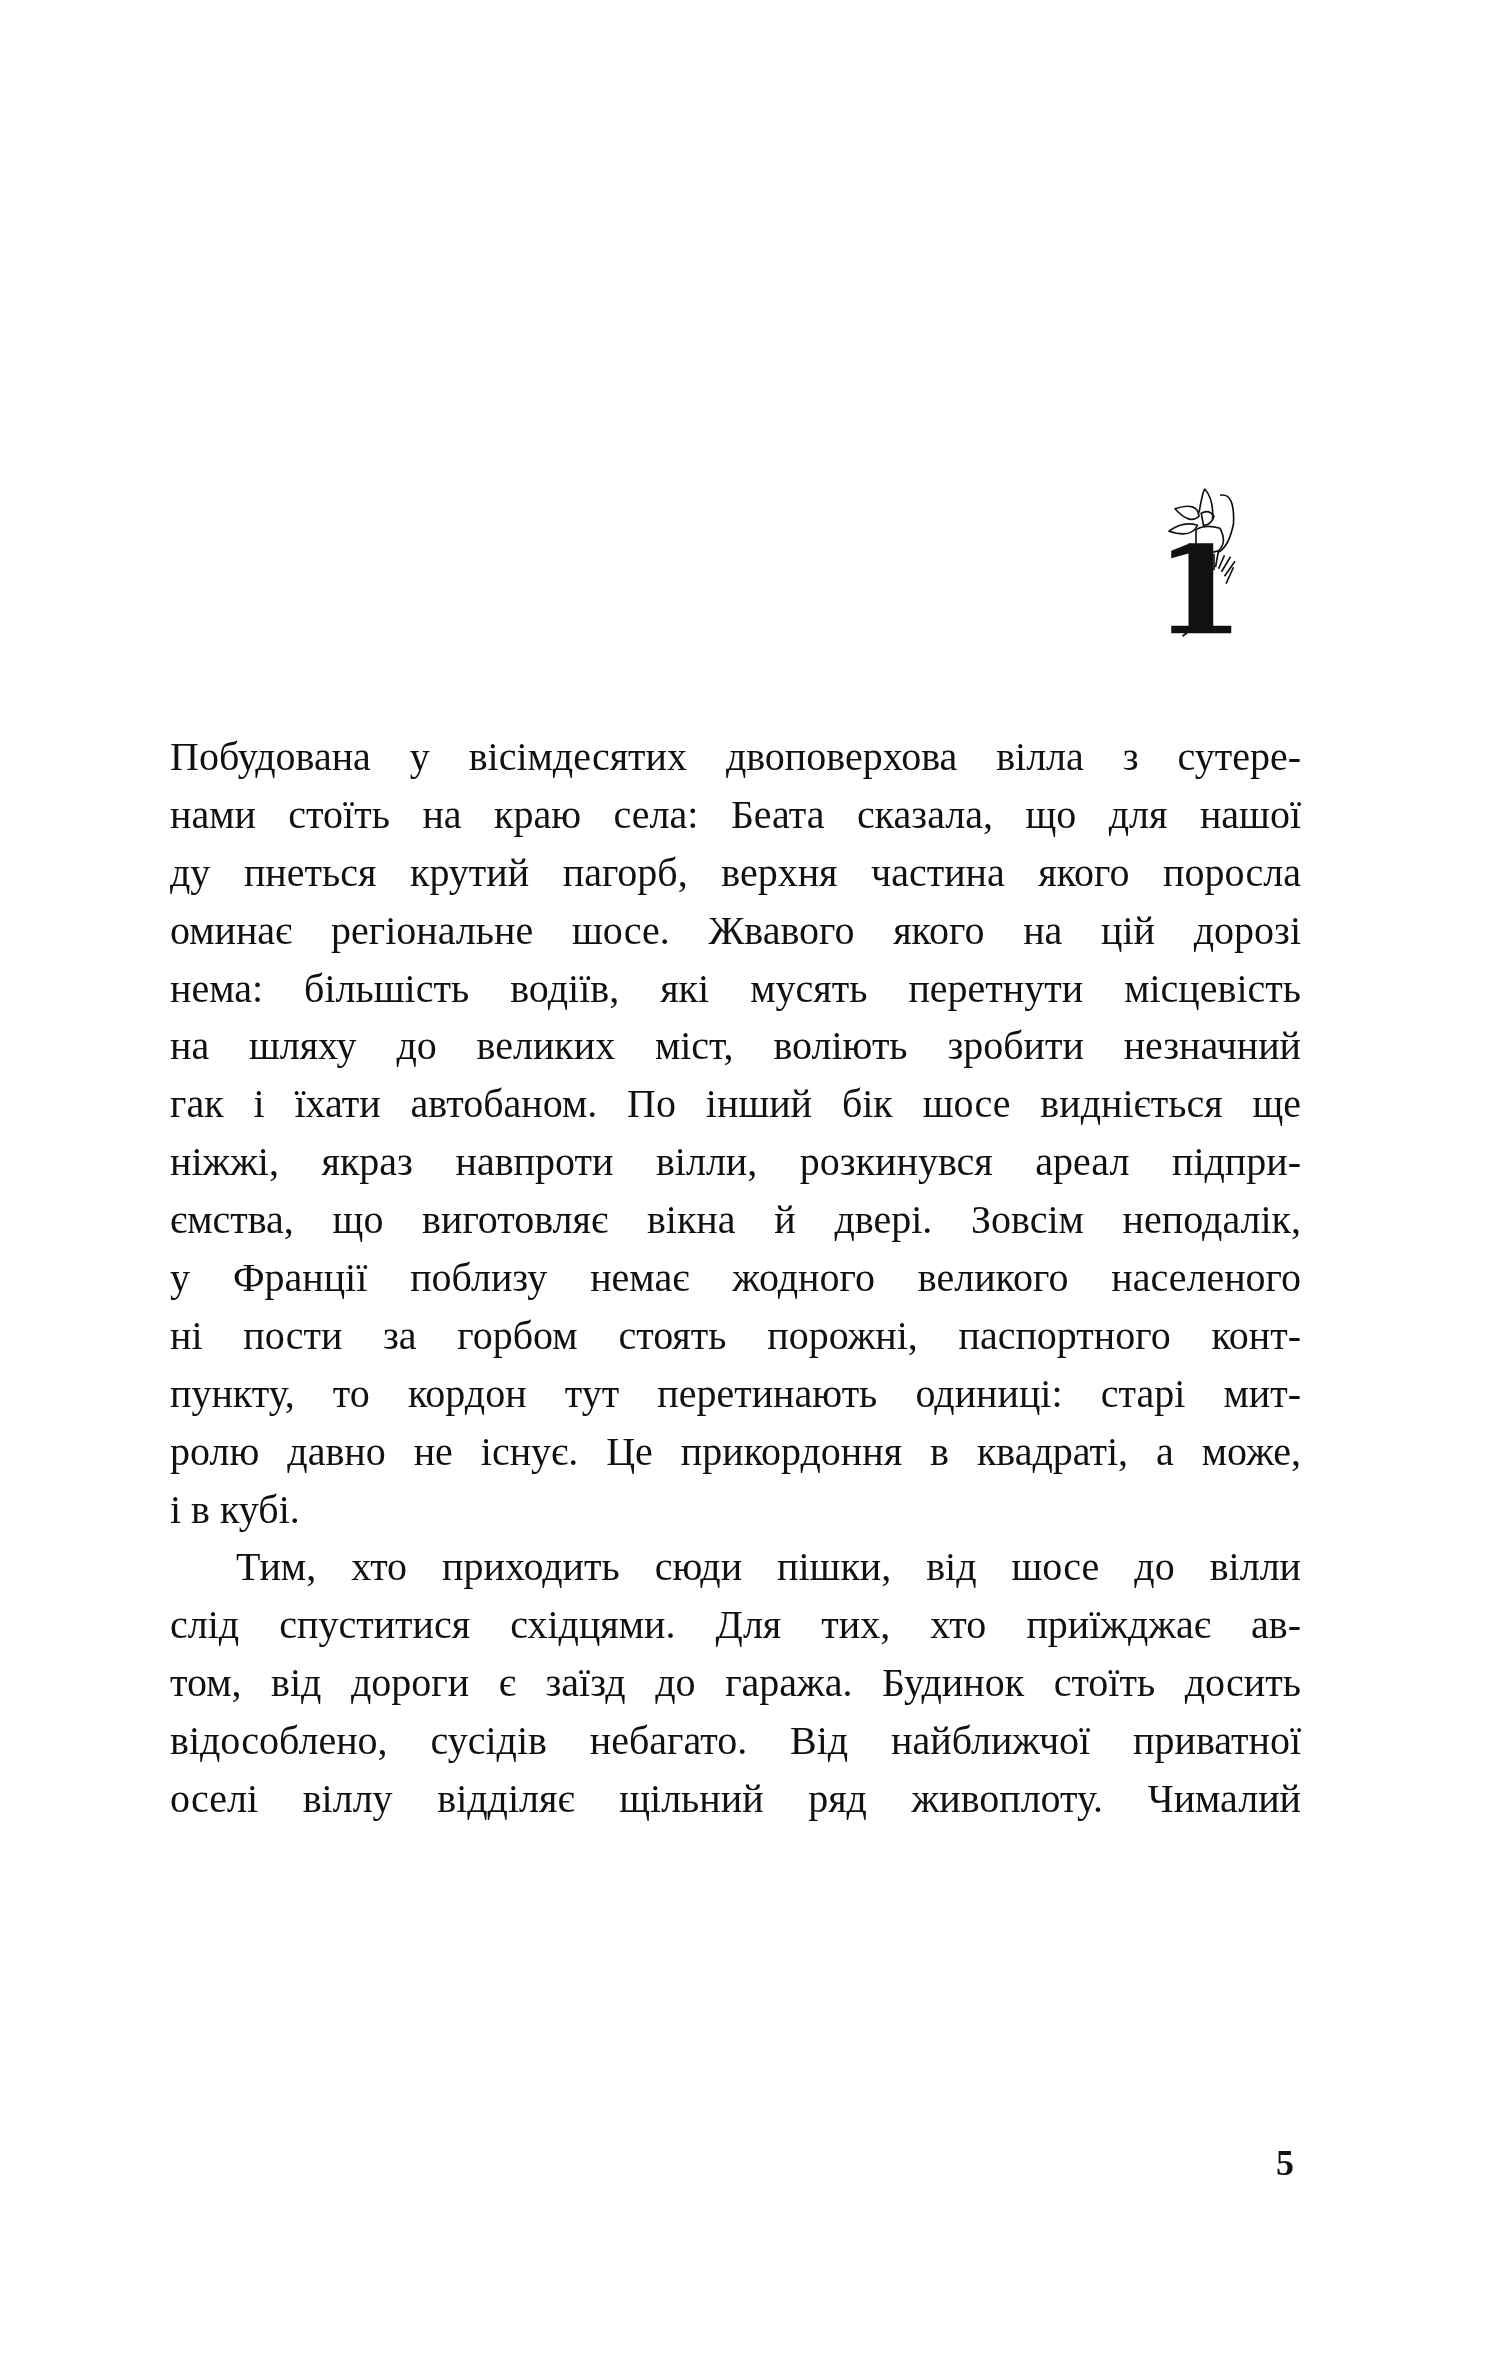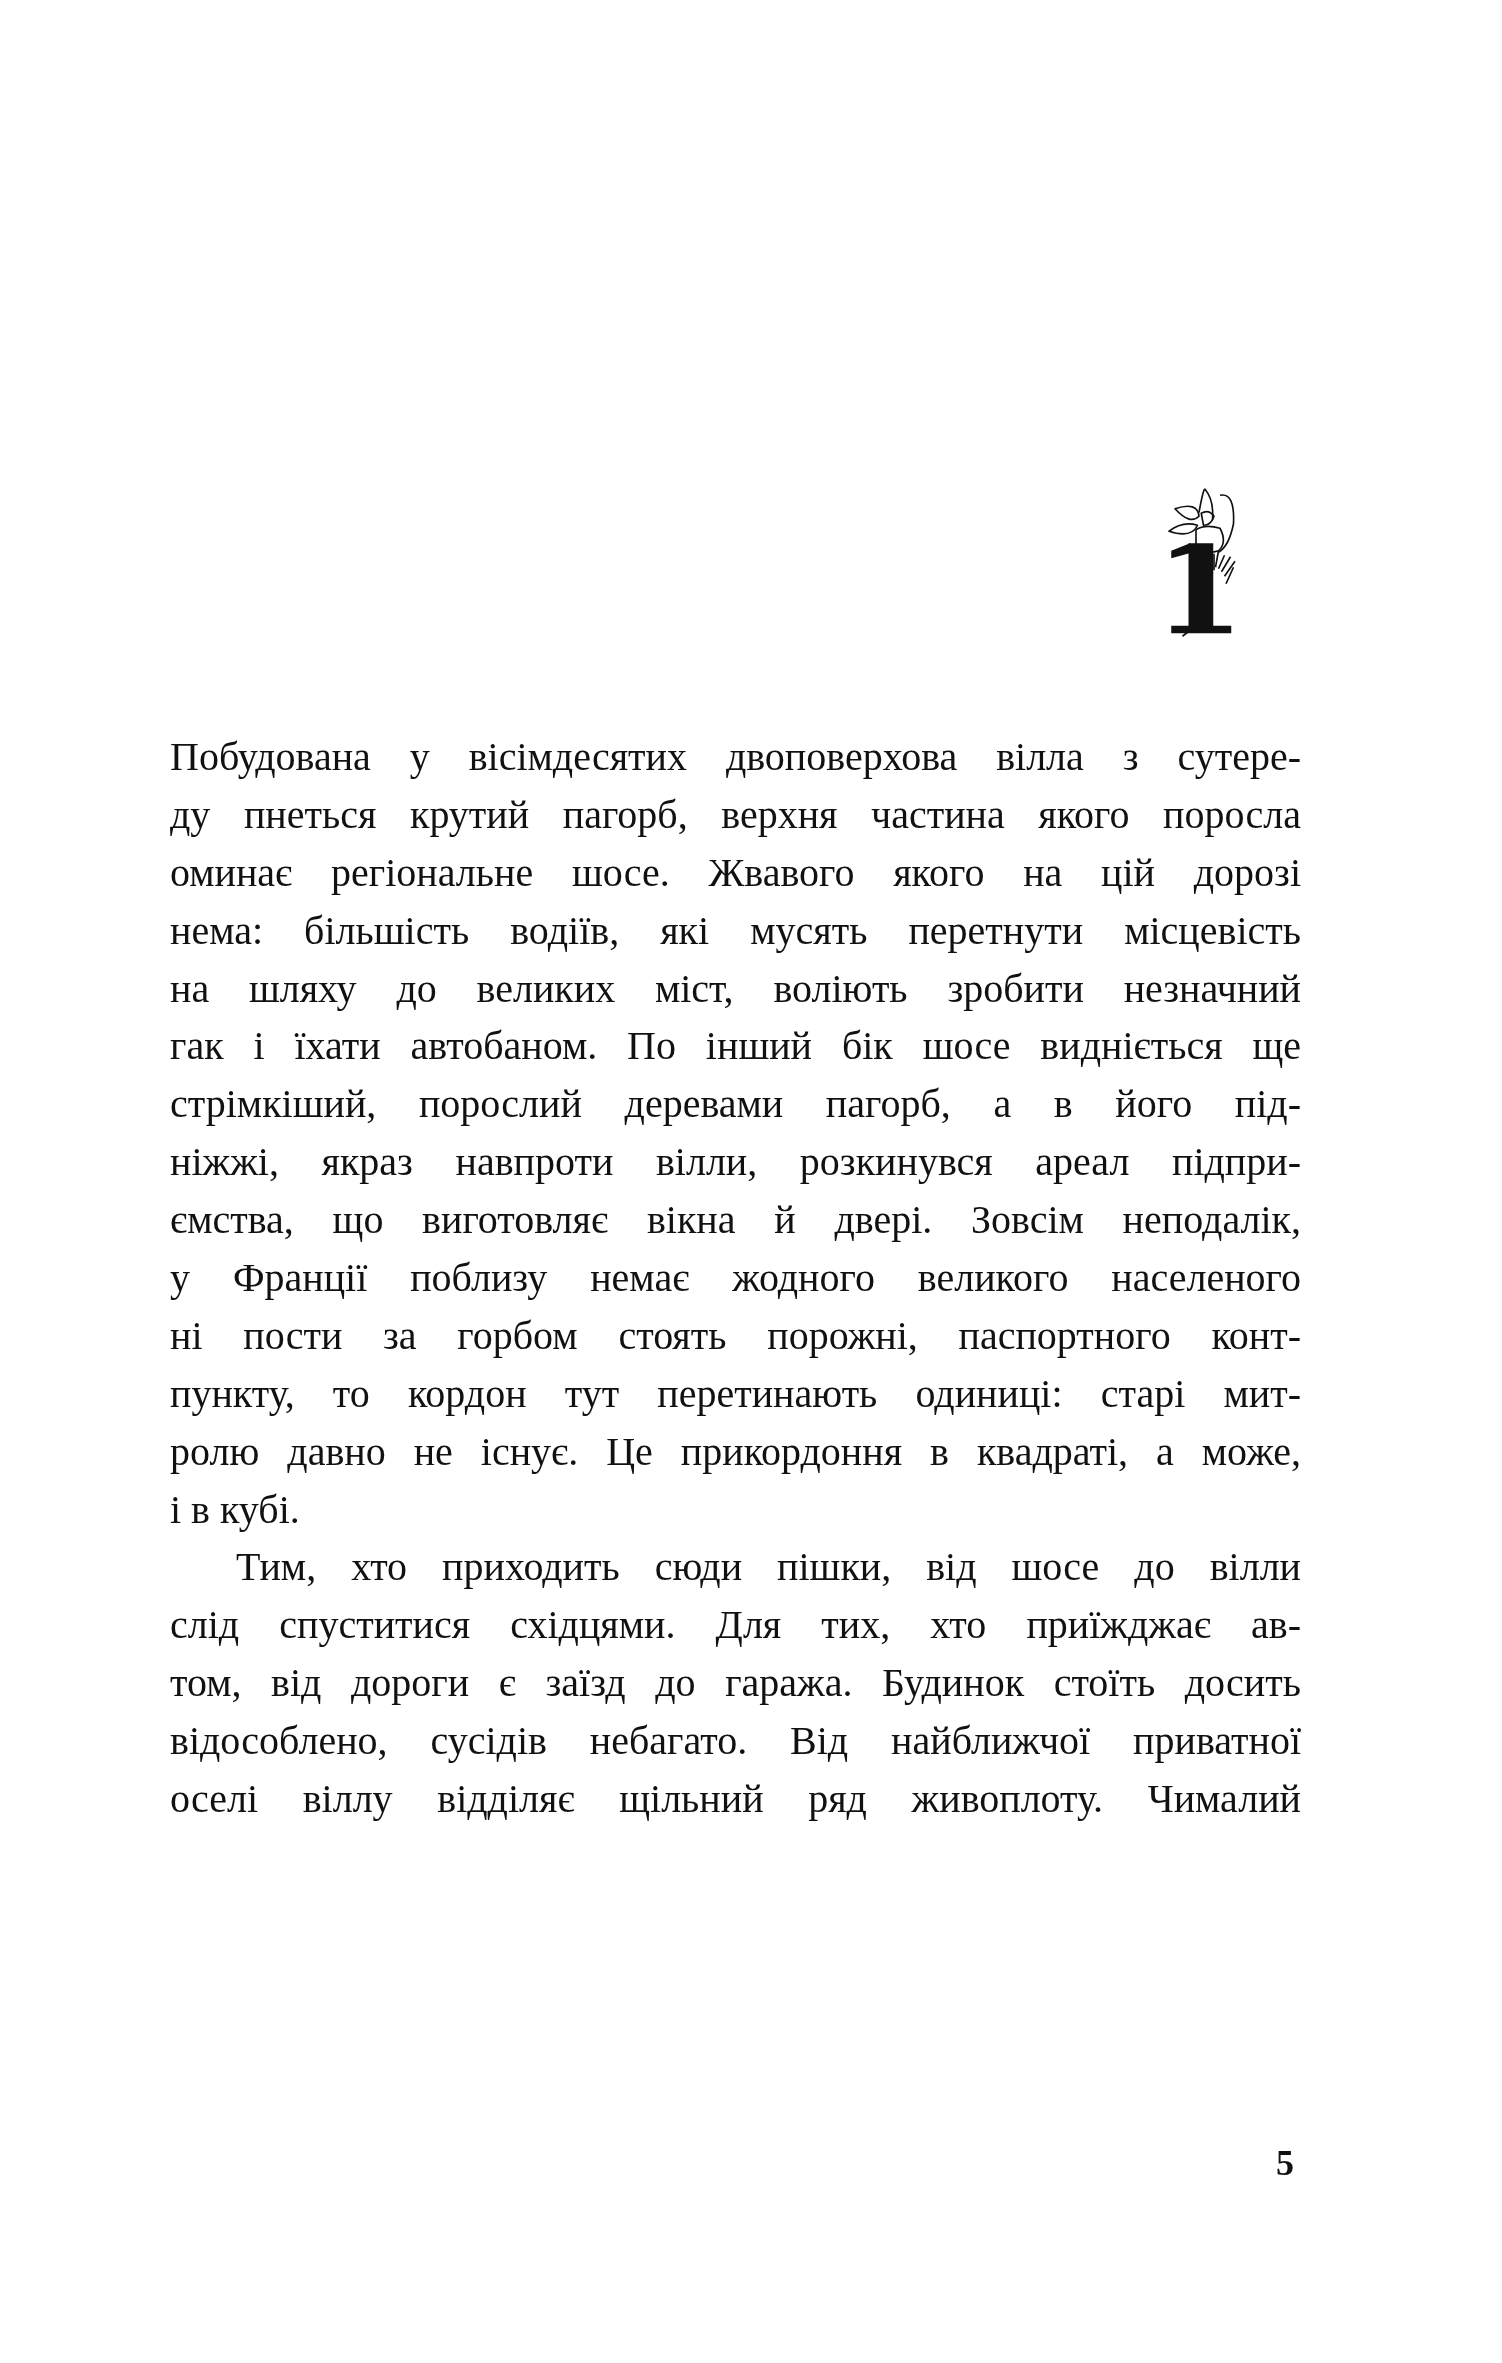--- a/index.html
+++ b/index.html
@@ -47,26 +47,26 @@
         <path d="M55 96 L80 86 L84 98 L55 106 Z"></path>
         <rect x="55" y="196" width="80" height="10"></rect>
       </g>
       <text x="0" y="0" font-size="1" fill="none">1</text>
     </svg>
   </div>
 
   <div class="body-text">
     <div>
       <span class="line">Побудована у вісімдесятих двоповерхова вілла з сутере-</span>
+      <span class="line">нами стоїть на краю села: Беата сказала, що для нашої</span>
       <span class="line">ду пнеться крутий пагорб, верхня частина якого поросла</span>
       <span class="line">оминає регіональне шосе. Жвавого якого на цій дорозі</span>
       <span class="line">нема: більшість водіїв, які мусять перетнути місцевість</span>
       <span class="line">на шляху до великих міст, воліють зробити незначний</span>
       <span class="line">гак і їхати автобаном. По інший бік шосе видніється ще</span>
-      <span class="line">стрімкіший, порослий деревами пагорб, а в його під-</span>
       <span class="line">ніжжі, якраз навпроти вілли, розкинувся ареал підпри-</span>
       <span class="line">ємства, що виготовляє вікна й двері. Зовсім неподалік,</span>
       <span class="line">у Франції поблизу немає жодного великого населеного</span>
       <span class="line">ні пости за горбом стоять порожні, паспортного конт-</span>
       <span class="line">пункту, то кордон тут перетинають одиниці: старі мит-</span>
       <span class="line">ролю давно не існує. Це прикордоння в квадраті, а може,</span>
       <span class="line last">і в кубі.</span>
     </div>
     <div>
       <span class="line indent">Тим, хто приходить сюди пішки, від шосе до вілли</span>

